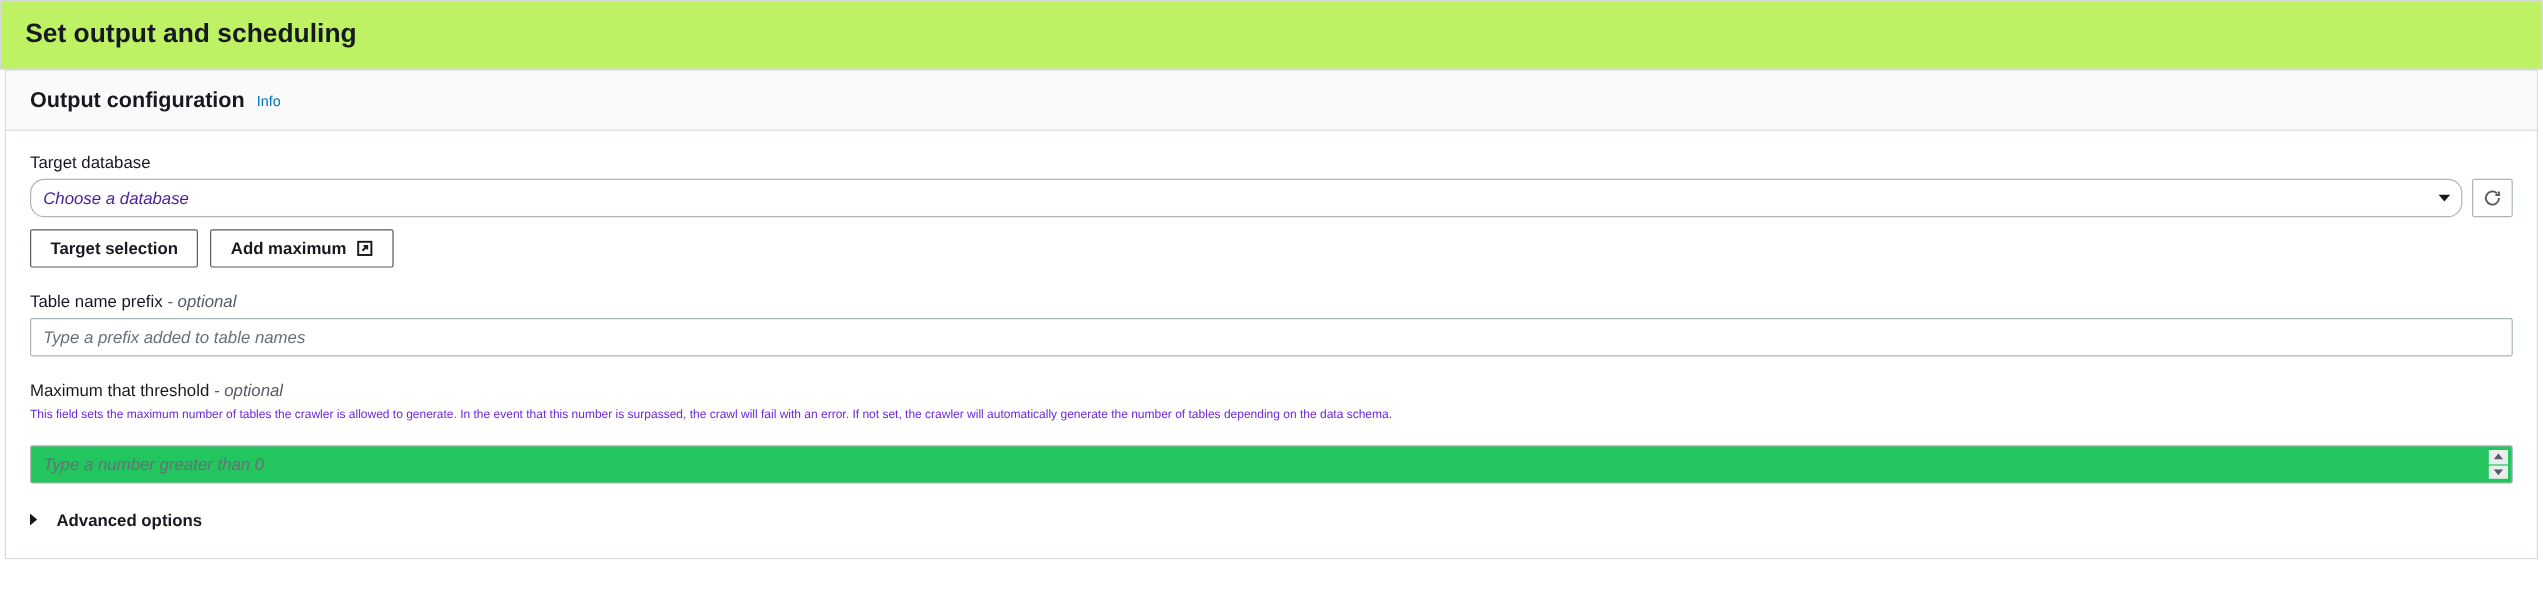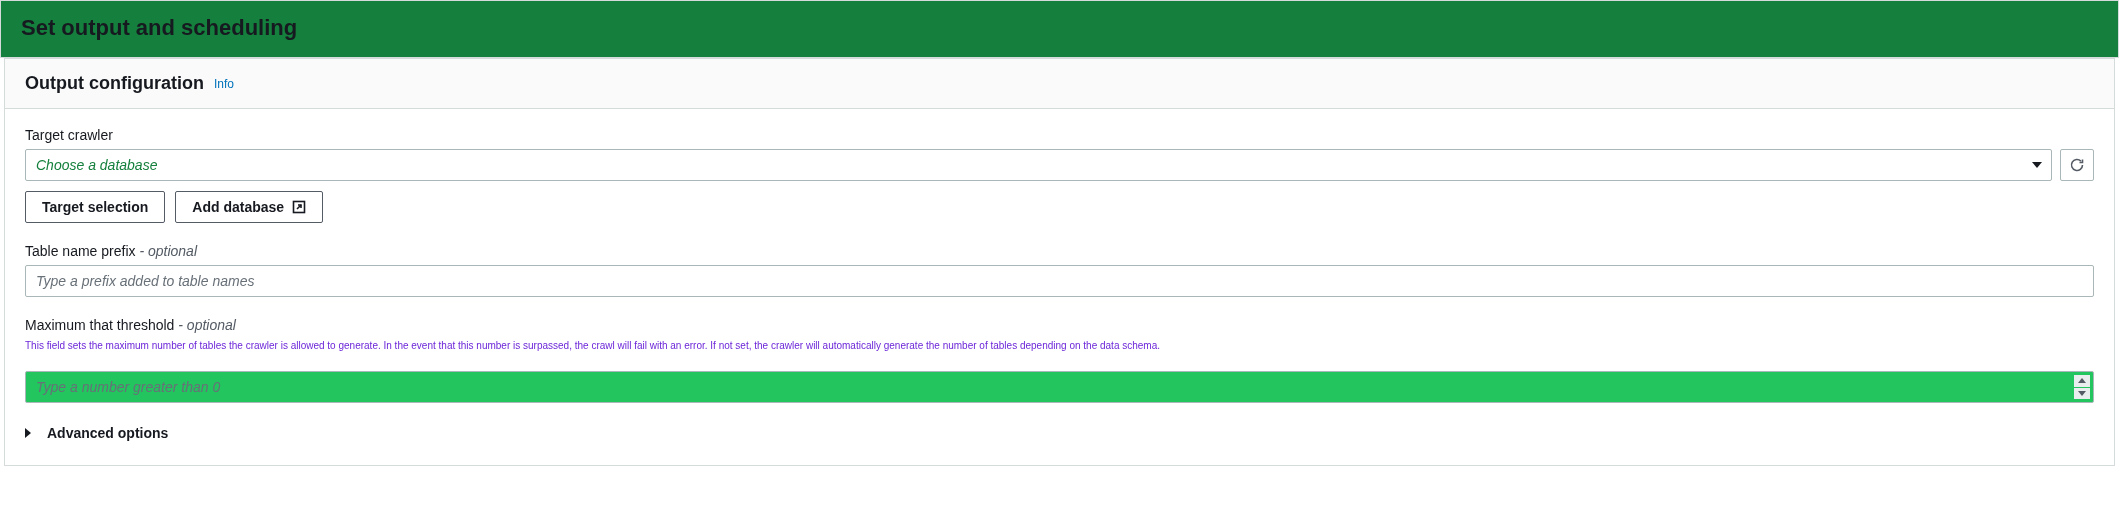--- a/index.html
+++ b/index.html
@@ -3,21 +3,21 @@
   <meta charset="utf-8">
   <style>
     * { box-sizing: border-box; margin: 0; padding: 0; }
     body {
       font-family: "Amazon Ember", "Helvetica Neue", Arial, sans-serif;
       font-size: 14px;
       color: #16191f;
       background: #fff;
     }
     .page-header {
-      background: #15803d;
+      background: #bef264;
       border: 1px solid #d5dbdb;
       border-top: 1px solid #d5dbdb;
       padding: 14px 20px 16px 20px;
     }
     .page-header h1 {
       font-size: 22px;
       font-weight: 700;
       color: #16191f;
     }
     .panel {
@@ -73,24 +73,24 @@
       width: 100%;
     }
     .select-wrap {
       position: relative;
       flex: 1;
     }
     .select-input {
       width: 100%;
       height: 32px;
       border: 1px solid #aab7b8;
-      border-radius: 2px;
+      border-radius: 12px;
       padding: 4px 32px 4px 10px;
       font-size: 14px;
-      color: #15803d;
+      color: #4c1d95;
       font-style: italic;
       background: #fff;
       cursor: pointer;
       text-align: left;
       display: flex;
       align-items: center;
     }
     .select-caret {
       position: absolute;
       right: 10px;
@@ -206,21 +206,21 @@
 </div>
 
 <div class="panel">
   <div class="panel-header">
     <h2>Output configuration</h2>
     <a class="info-link">Info</a>
   </div>
   <div class="panel-body">
 
     <div class="field">
-      <label class="field-label">Target crawler</label>
+      <label class="field-label">Target database</label>
       <div class="row">
         <div class="select-wrap">
           <div class="select-input">
             <span>Choose a database</span>
           </div>
           <span class="select-caret">
             <svg width="10" height="6" viewBox="0 0 10 6">
                 <path d="M0 0 L5 6 L10 0 Z" fill="#16191f"></path>
               </svg>
           </span>
@@ -232,21 +232,21 @@
               <path d="M13.5 2.5 L13.5 5.5 L10.5 5.5"></path>
             </svg>
           </span>
         </button>
       </div>
       <div class="btn-row">
         <button class="btn">
           <span>Target selection</span>
         </button>
         <button class="btn">
-          <span>Add database</span>
+          <span>Add maximum</span>
           <span>
             <svg width="14" height="14" viewBox="0 0 14 14" fill="none" stroke="#16191f" stroke-width="1.6">
               <rect x="1.5" y="1.5" width="11" height="11"></rect>
               <path d="M5 9 L9 5"></path>
               <path d="M6 5 L9 5 L9 8"></path>
             </svg>
           </span>
         </button>
       </div>
     </div>

